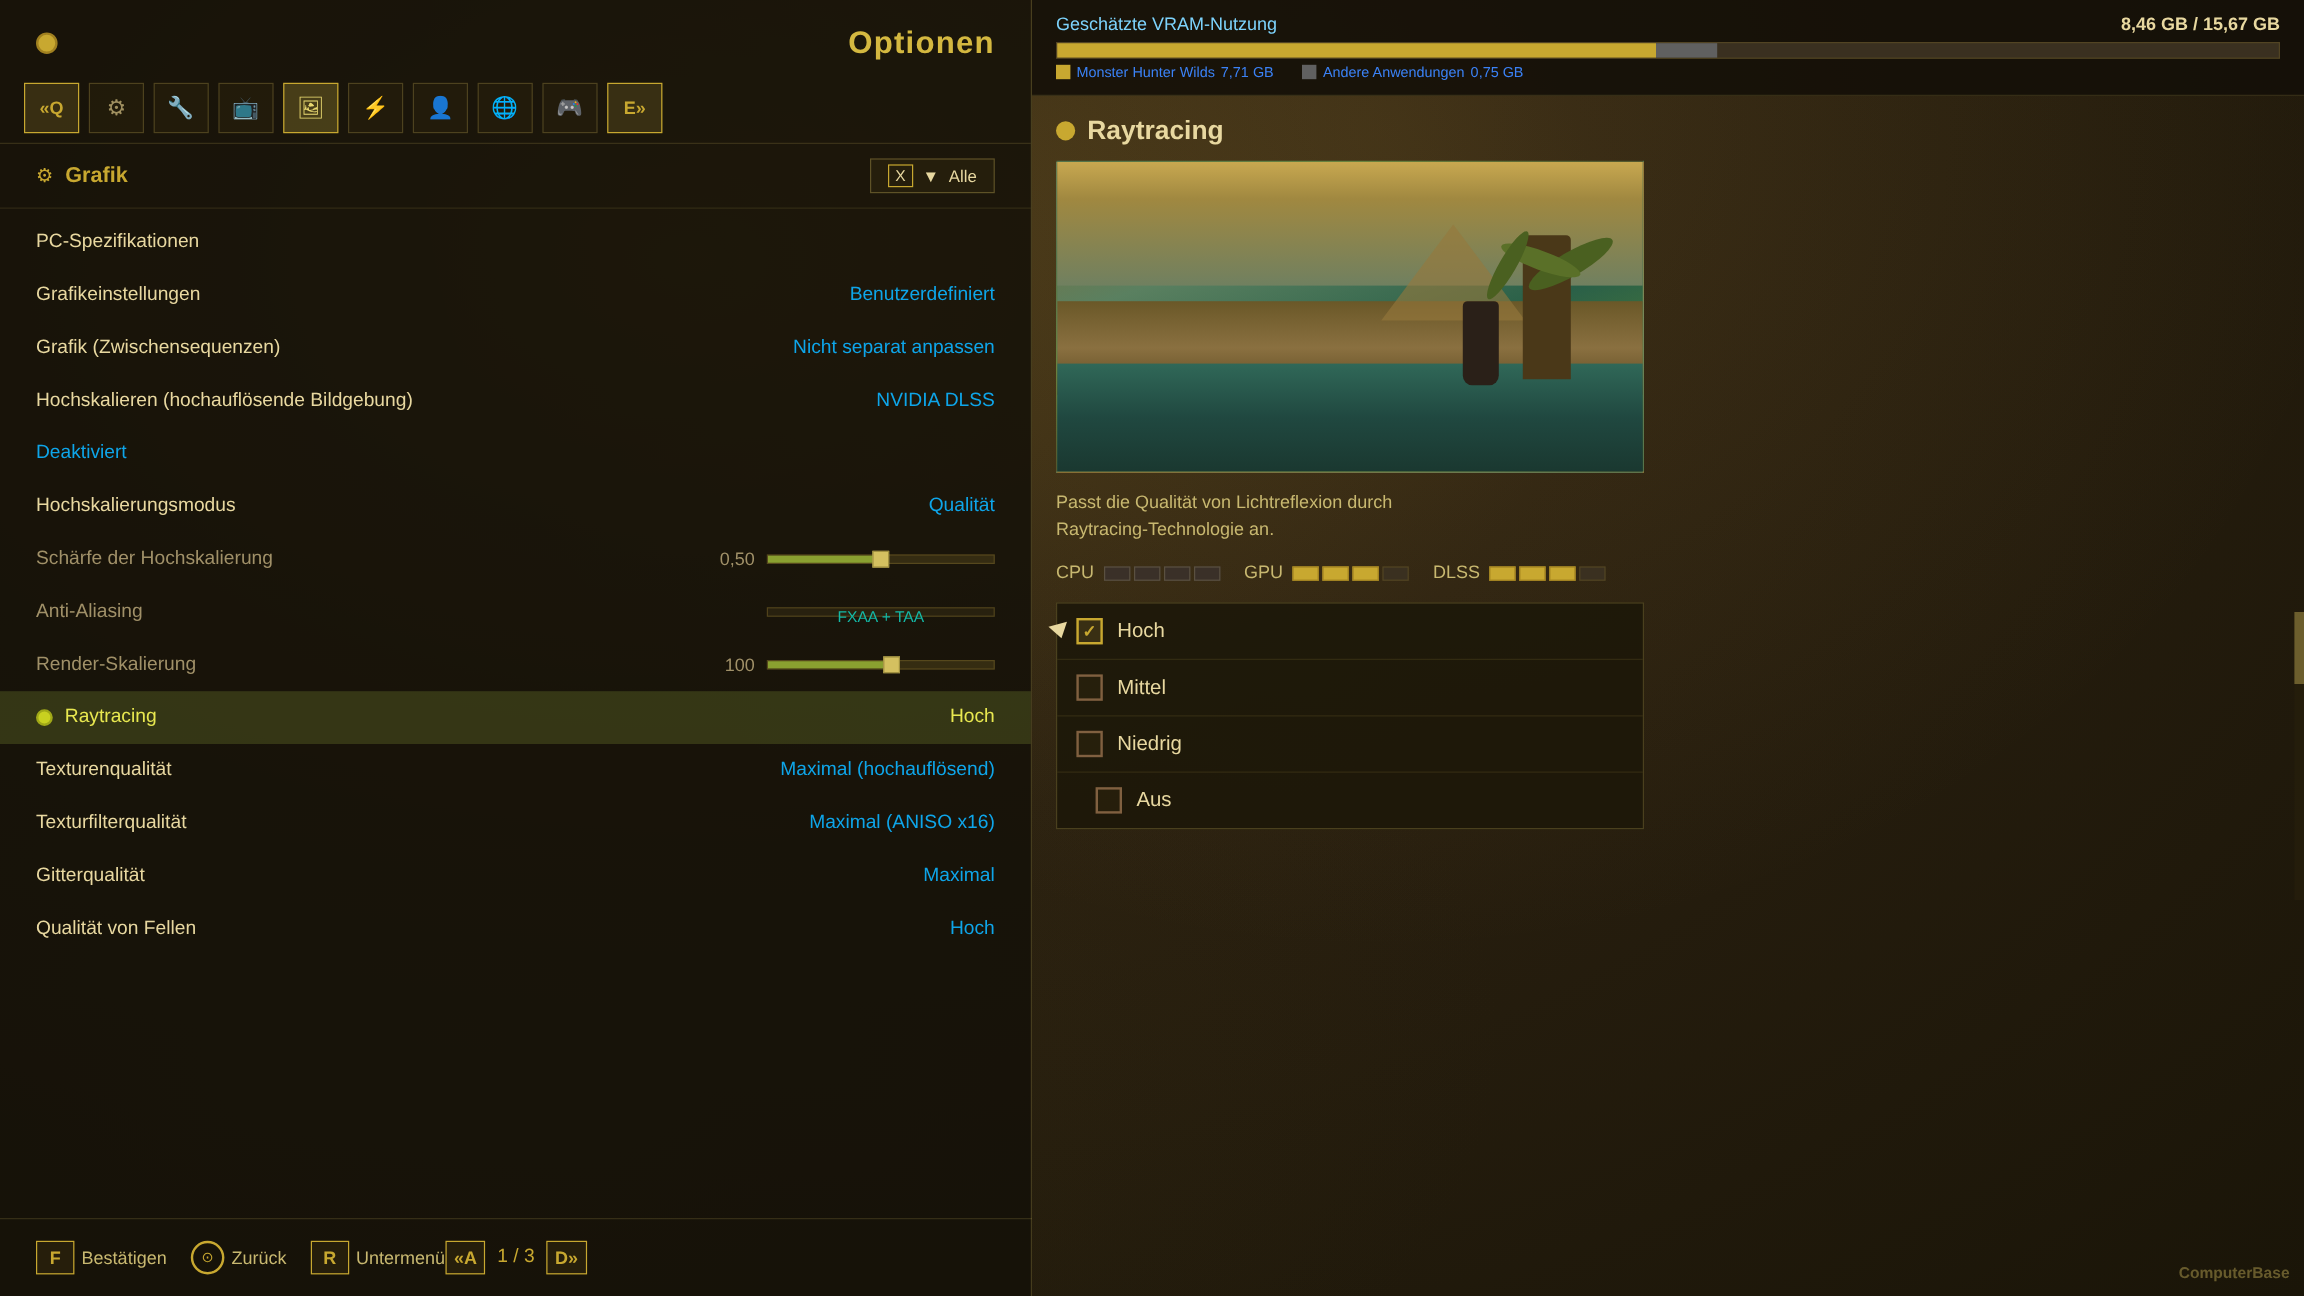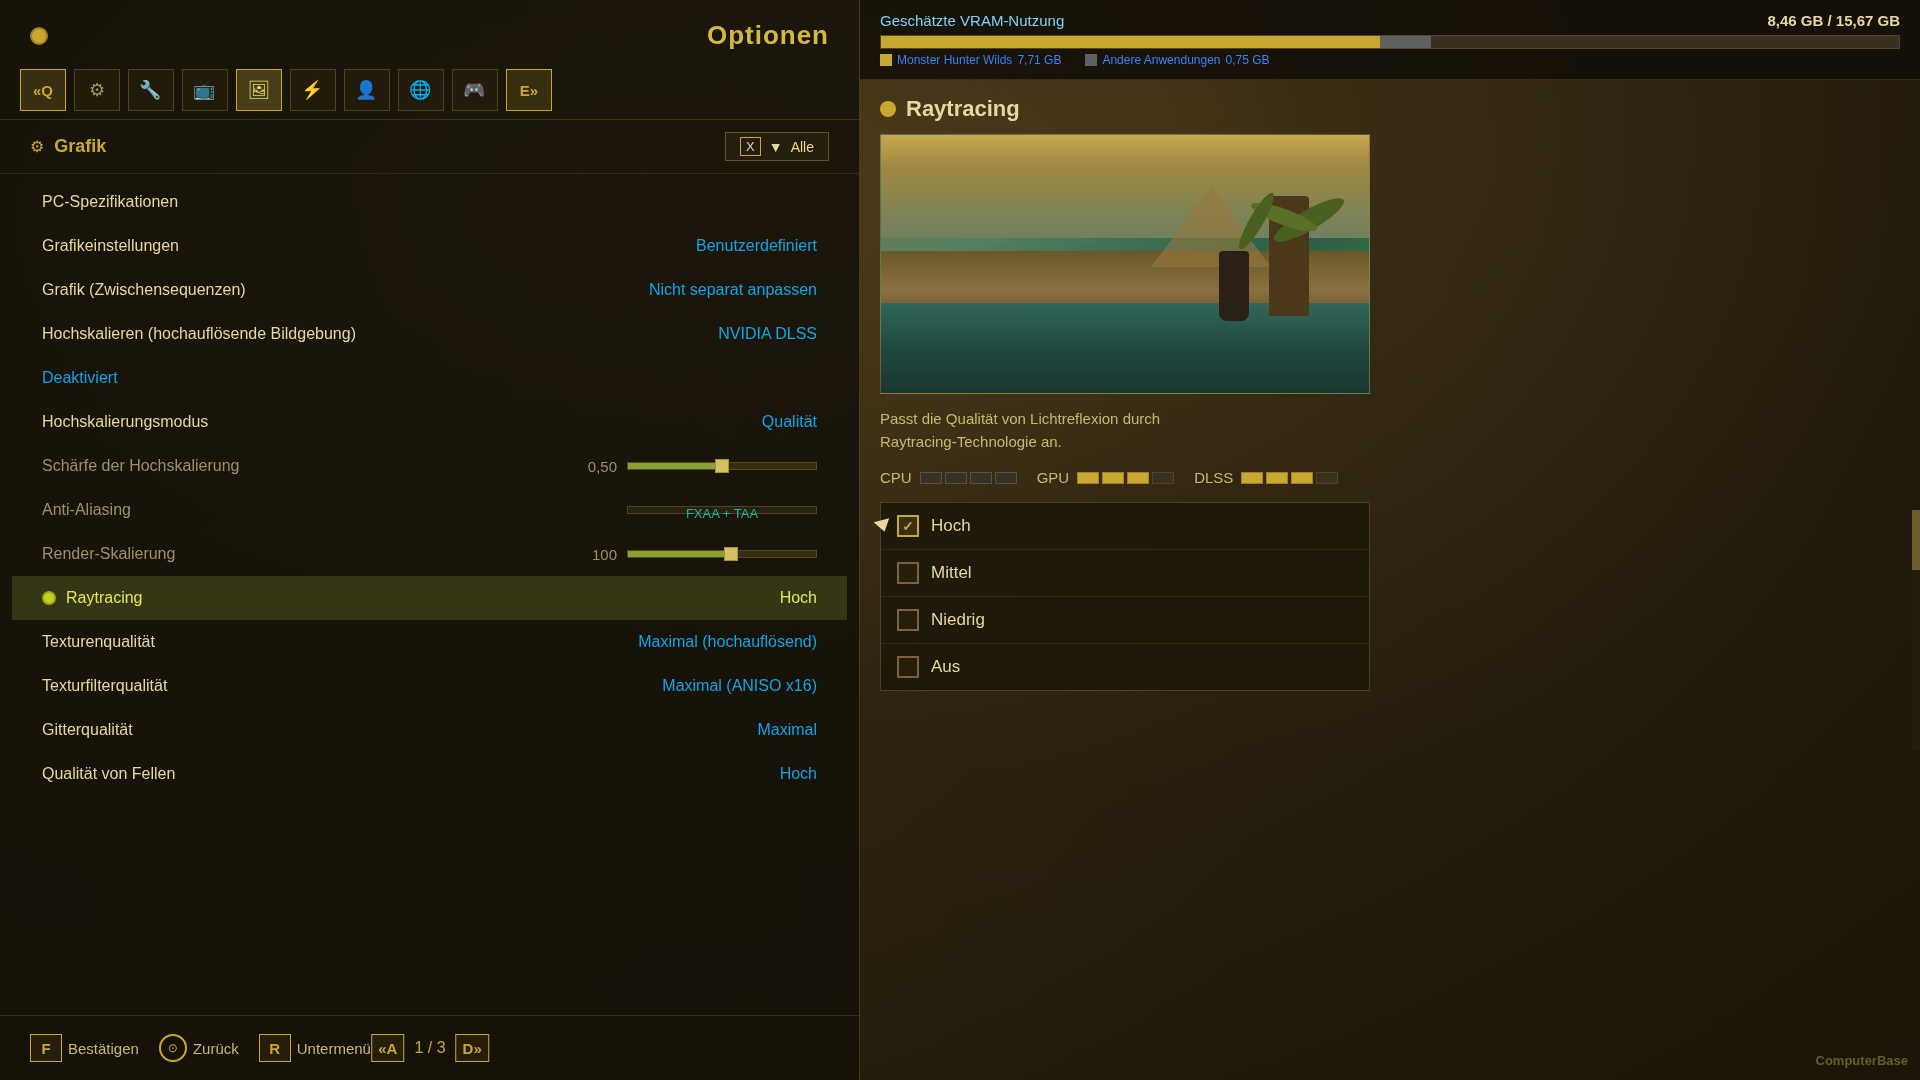--- a/index.html
+++ b/index.html
@@ -135,21 +135,21 @@
 
     .filter-x {
       color: #e8d8a0;
       font-size: 13px;
       border: 1px solid #c8a830;
       padding: 1px 5px;
     }
 
     
     .menu-list {
-      padding: 6px 12px;
+      padding: 6px 0;
     }
 
     .menu-item {
       display: flex;
       align-items: center;
       padding: 10px 30px;
       cursor: pointer;
       min-height: 44px;
       position: relative;
     }
@@ -516,20 +516,21 @@
     .option-item {
       display: flex;
       align-items: center;
       padding: 12px 16px;
       border-bottom: 1px solid rgba(80,70,30,0.4);
       cursor: pointer;
     }
 
     .option-item:last-child {
       border-bottom: none;
+      margin-left: 16px;
     }
 
     .option-checkbox {
       width: 22px;
       height: 22px;
       border: 2px solid #806040;
       background: rgba(40,32,12,0.8);
       margin-right: 12px;
       display: flex;
       align-items: center;

